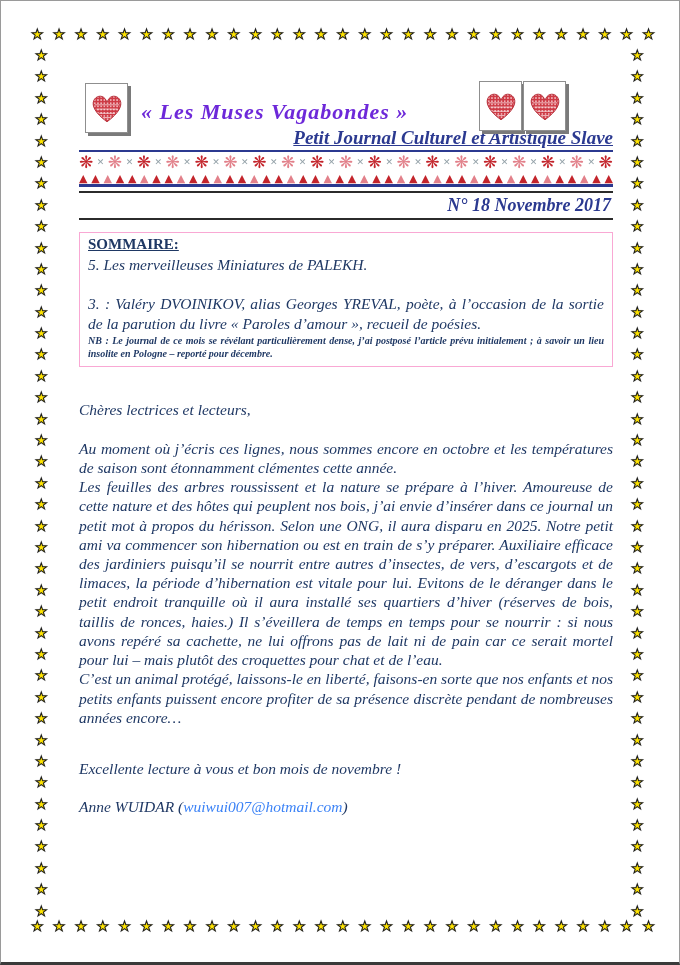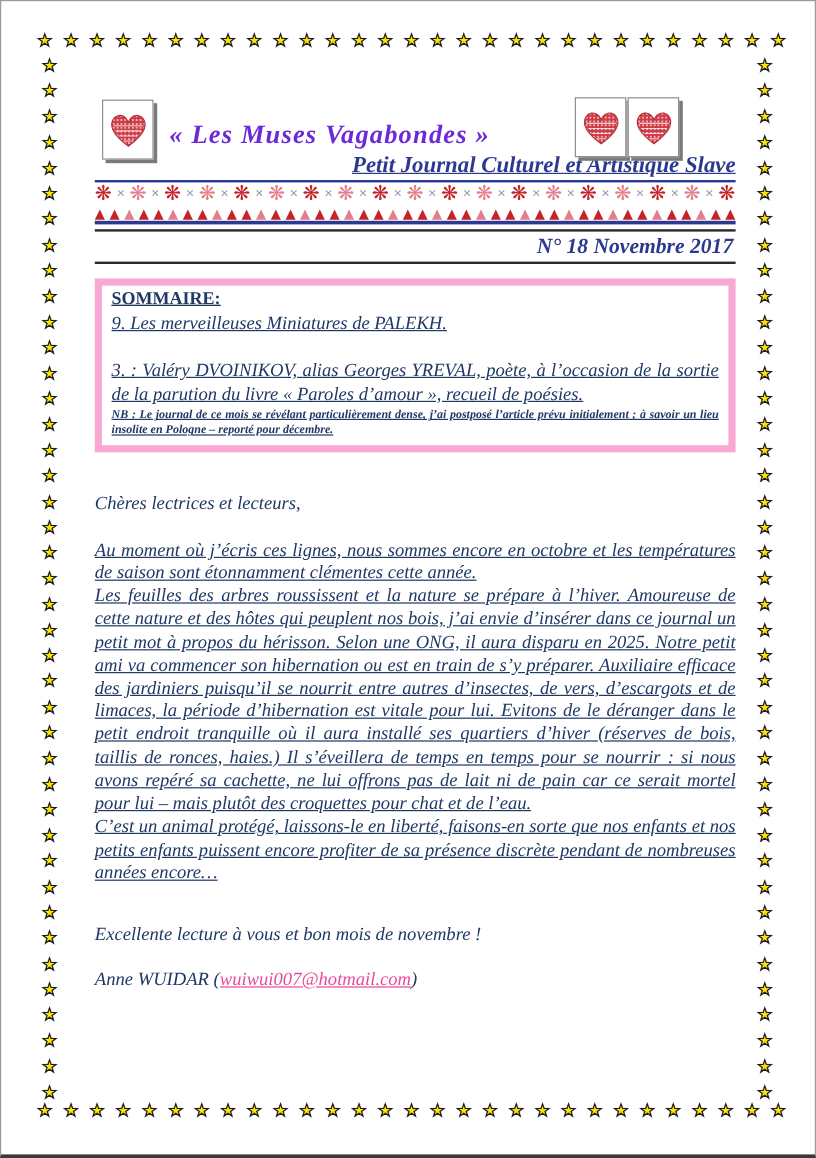--- a/index.html
+++ b/index.html
@@ -85,23 +85,22 @@
     text-align:right;
     font-size:18px; font-weight:bold; font-style:italic;
     color:#2B3990;
     padding:2px 2px 2px 0;
     border-bottom:2px solid #2b2b2b;
   }
 
   
   .sommaire {
     margin-top:12px;
-    border:6px solid #f9a8d4;
+    border:1px solid #f9a8d4;
     padding:3px 8px 6px 8px;
-    text-decoration:underline;
   }
   .sommaire-heading {
     font-size:15px; font-weight:bold;
     text-decoration:underline;
     color:#1F3864;
     font-family:"Liberation Serif", serif;
   }
   .sommaire-item {
     font-size:15.5px; font-style:italic;
     text-align:justify;
@@ -112,26 +111,26 @@
   .sommaire-nb {
     font-size:10px; font-weight:bold; font-style:italic;
     text-align:justify;
     line-height:1.3;
     margin-top:1px;
   }
 
   
   .letter { margin-top:33px; font-size:15.5px; font-style:italic; line-height:1.24; }
   .salutation { margin-bottom:19px; }
-  .para { text-align:justify;text-decoration:underline; }
+  .para { text-align:justify; }
   .para.gap-after { margin-bottom:19px; }
   .closing { margin-bottom:19px;margin-top:32px; }
   .signature { }
   .sig-email {
-    color:#ec4899; text-decoration:underline; cursor:pointer;
+    color:#3b82f6; cursor:pointer;
   }
 </style>
 </head>
 <body>
 
 <div class="page">
 
   <svg width="0" height="0" style="position:absolute" aria-hidden="true">
     <defs>
       <pattern id="stitch" width="3" height="3" patternUnits="userSpaceOnUse">
@@ -402,21 +401,21 @@
           <span class="band-tri" style="color: rgb(195, 36, 43);">▲</span>
         </div>
     </div>
 
     <div class="rule"></div>
 
     <div class="issue-line">N° 18 Novembre 2017</div>
 
     <div class="sommaire">
       <div class="sommaire-heading">SOMMAIRE:</div>
-      <div class="sommaire-item">9. Les merveilleuses Miniatures de PALEKH.</div>
+      <div class="sommaire-item">5. Les merveilleuses Miniatures de PALEKH.</div>
       <div class="sommaire-item">3. : Valéry DVOINIKOV, alias Georges YREVAL, poète, à l’occasion de la sortie de la parution du livre « Paroles d’amour », recueil de poésies.</div>
       <div class="sommaire-nb">NB : Le journal de ce mois se révélant particulièrement dense, j’ai postposé l’article prévu initialement ; à savoir un lieu insolite en Pologne – reporté pour décembre.</div>
     </div>
 
     <div class="letter">
       <div class="salutation">Chères lectrices et lecteurs,</div>
       <div class="para">Au moment où j’écris ces lignes, nous sommes encore en octobre et les températures de saison sont étonnamment clémentes cette année.</div>
       <div class="para">Les feuilles des arbres roussissent et la nature se prépare à l’hiver. Amoureuse de cette nature et des hôtes qui peuplent nos bois, j’ai envie d’insérer dans ce journal un petit mot à propos du hérisson. Selon une ONG, il aura disparu en 2025. Notre petit ami va commencer son hibernation ou est en train de s’y préparer. Auxiliaire efficace des jardiniers puisqu’il se nourrit entre autres d’insectes, de vers, d’escargots et de limaces, la période d’hibernation est vitale pour lui. Evitons de le déranger dans le petit endroit tranquille où il aura installé ses quartiers d’hiver (réserves de bois, taillis de ronces, haies.) Il s’éveillera de temps en temps pour se nourrir : si nous avons repéré sa cachette, ne lui offrons pas de lait ni de pain car ce serait mortel pour lui – mais plutôt des croquettes pour chat et de l’eau.</div>
       <div class="para gap-after">C’est un animal protégé, laissons-le en liberté, faisons-en sorte que nos enfants et nos petits enfants puissent encore profiter de sa présence discrète pendant de nombreuses années encore…</div>
       <div class="closing">Excellente lecture à vous et bon mois de novembre !</div>

